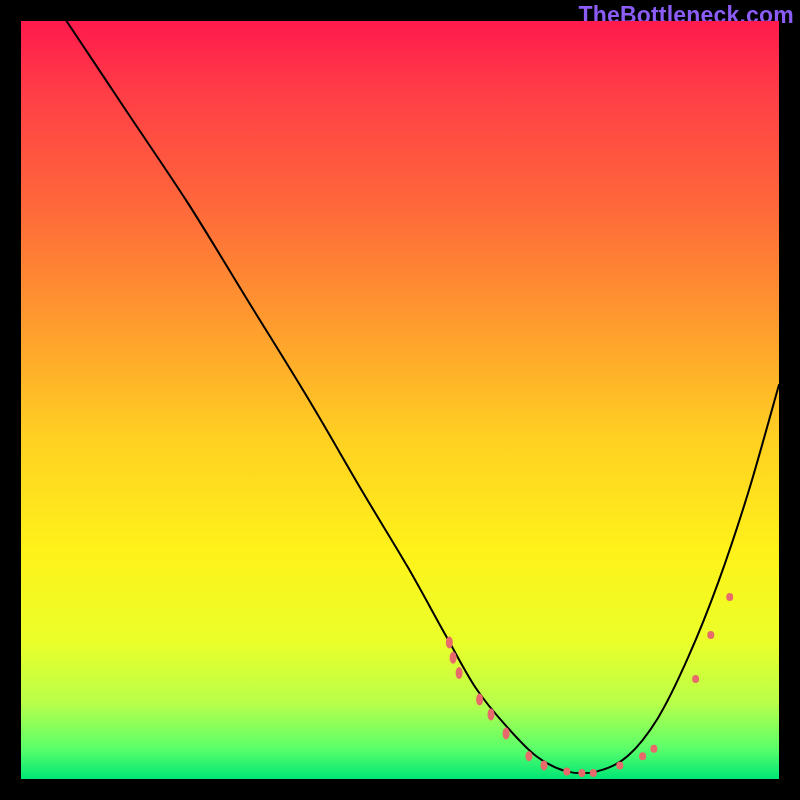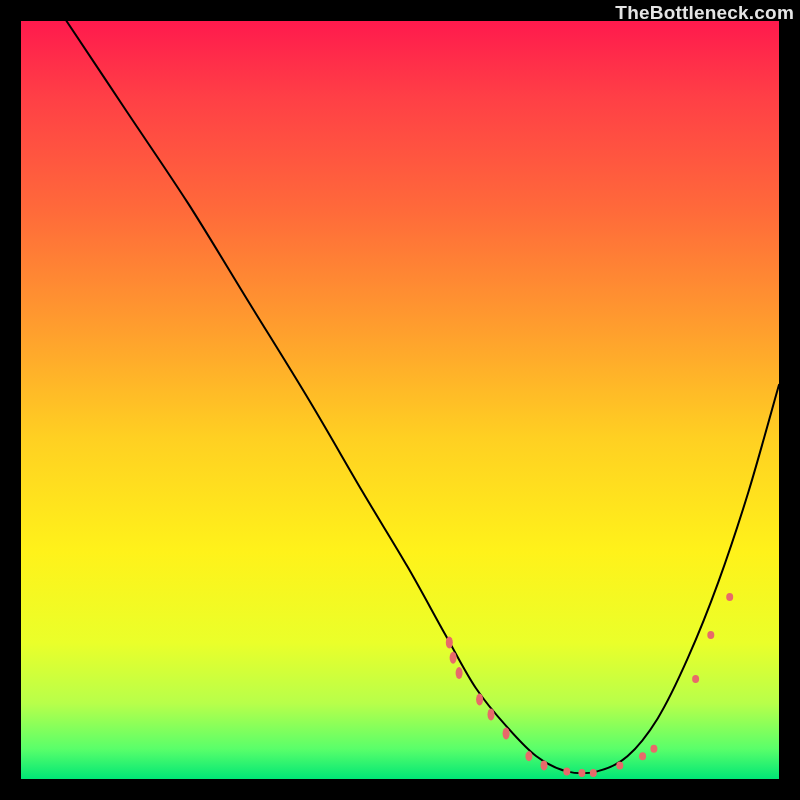--- a/index.html
+++ b/index.html
@@ -51,22 +51,22 @@
     left: 0;
     top: 0;
     width: 758px;
     height: 758px;
     overflow: visible;
   }
   .watermark {
     position: absolute;
     top: 2px;
     right: 6px;
-    color: #e5e5e5;
-    font-size: 19px;
+    color: #8b5cf6;
+    font-size: 23px;
     font-weight: 600;
     letter-spacing: 0.2px;
     user-select: none;
   }
 </style>
 </head>
 <body>
 
 <div class="watermark">TheBottleneck.com</div>
 

